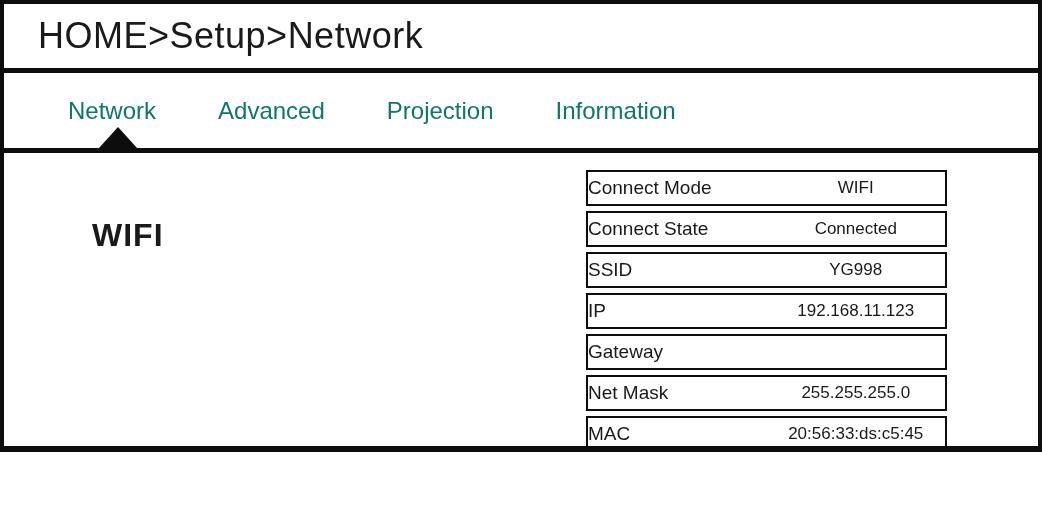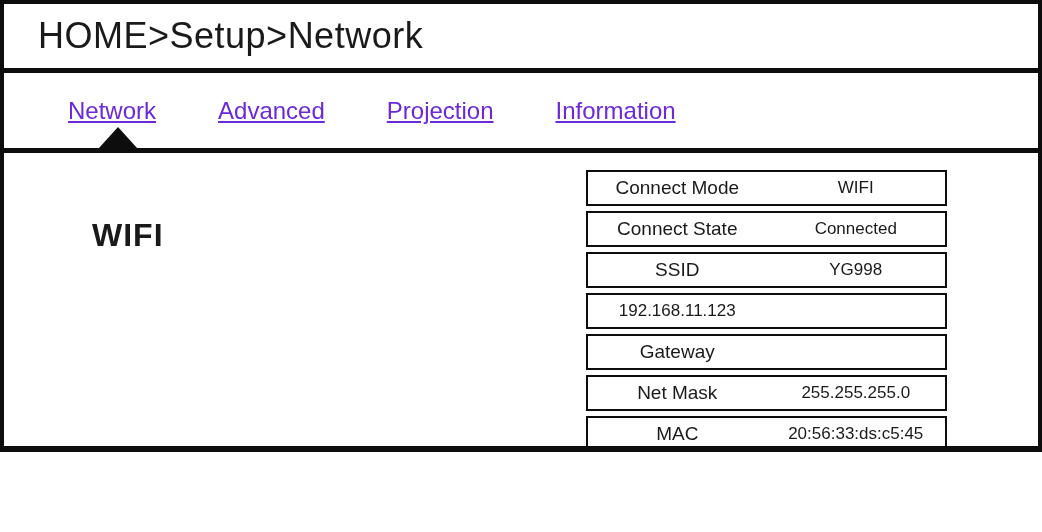--- a/index.html
+++ b/index.html
@@ -42,23 +42,22 @@
     padding-left: 64px;
   }
   .tab {
     font-size: 24px;
     margin-right: 62px;
     white-space: nowrap;
     cursor: pointer;
     background: none;
     border: none;
     padding: 0;
-    color: #6d28d9;
+    color: #0f766e;
     font-family: inherit;
-    text-decoration: underline;
   }
   .tab-indicator {
     position: absolute;
     bottom: 0;
     left: 95px;
     width: 0;
     height: 0;
     border-left: 19px solid transparent;
     border-right: 19px solid transparent;
     border-bottom: 21px solid #0d0d0d;
@@ -88,21 +87,21 @@
     width: 361px;
     height: 36px;
     border: 2px solid #0d0d0d;
     margin-bottom: 5px;
     display: flex;
     align-items: center;
     background: #ffffff;
   }
   .info-label {
     width: 50%;
-    text-align: center;
+    text-align: left;
     font-size: 19px;
     white-space: nowrap;
   }
   .info-value {
     width: 50%;
     text-align: center;
     font-size: 17px;
     white-space: nowrap;
   }
 </style>
@@ -138,20 +137,21 @@
         <span class="info-label">Connect State</span>
         <span class="info-value">Connected</span>
       </div>
 
       <div class="info-row">
         <span class="info-label">SSID</span>
         <span class="info-value">YG998</span>
       </div>
 
       <div class="info-row">
+        <span class="info-label">IP</span>
         <span class="info-value">192.168.11.123</span>
       </div>
 
       <div class="info-row">
         <span class="info-label">Gateway</span>
       </div>
 
       <div class="info-row">
         <span class="info-label">Net Mask</span>
         <span class="info-value">255.255.255.0</span>

